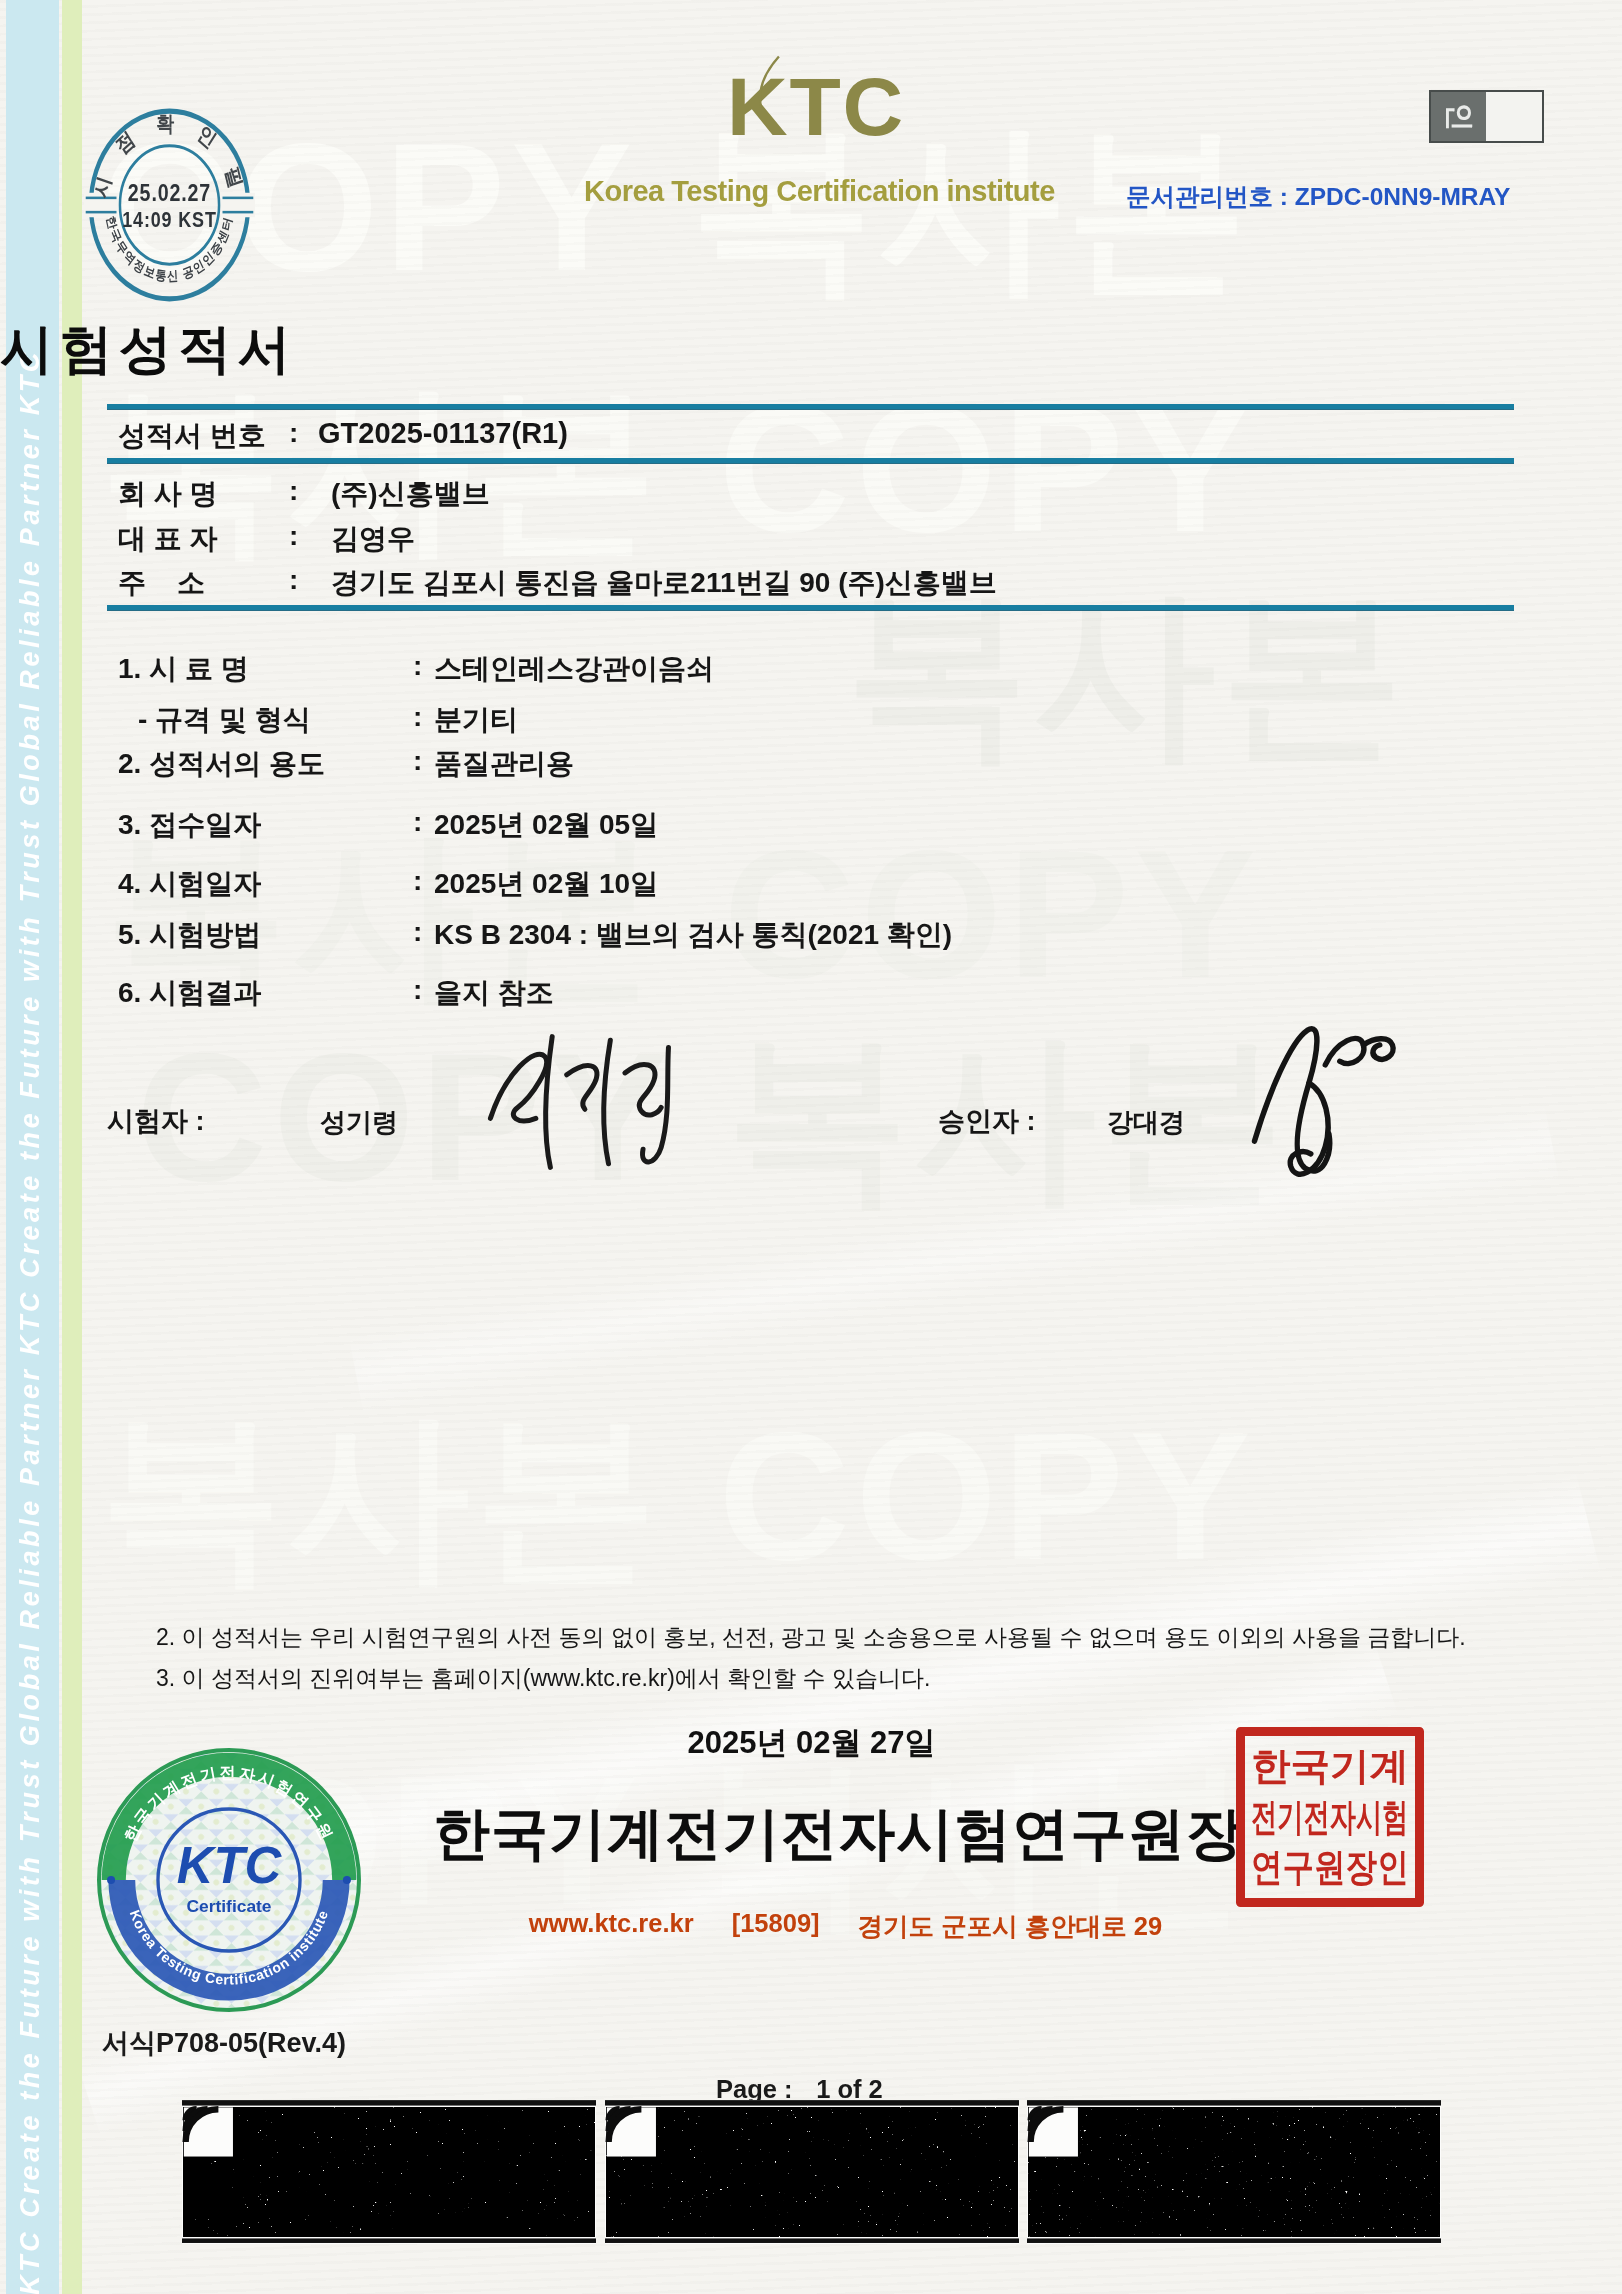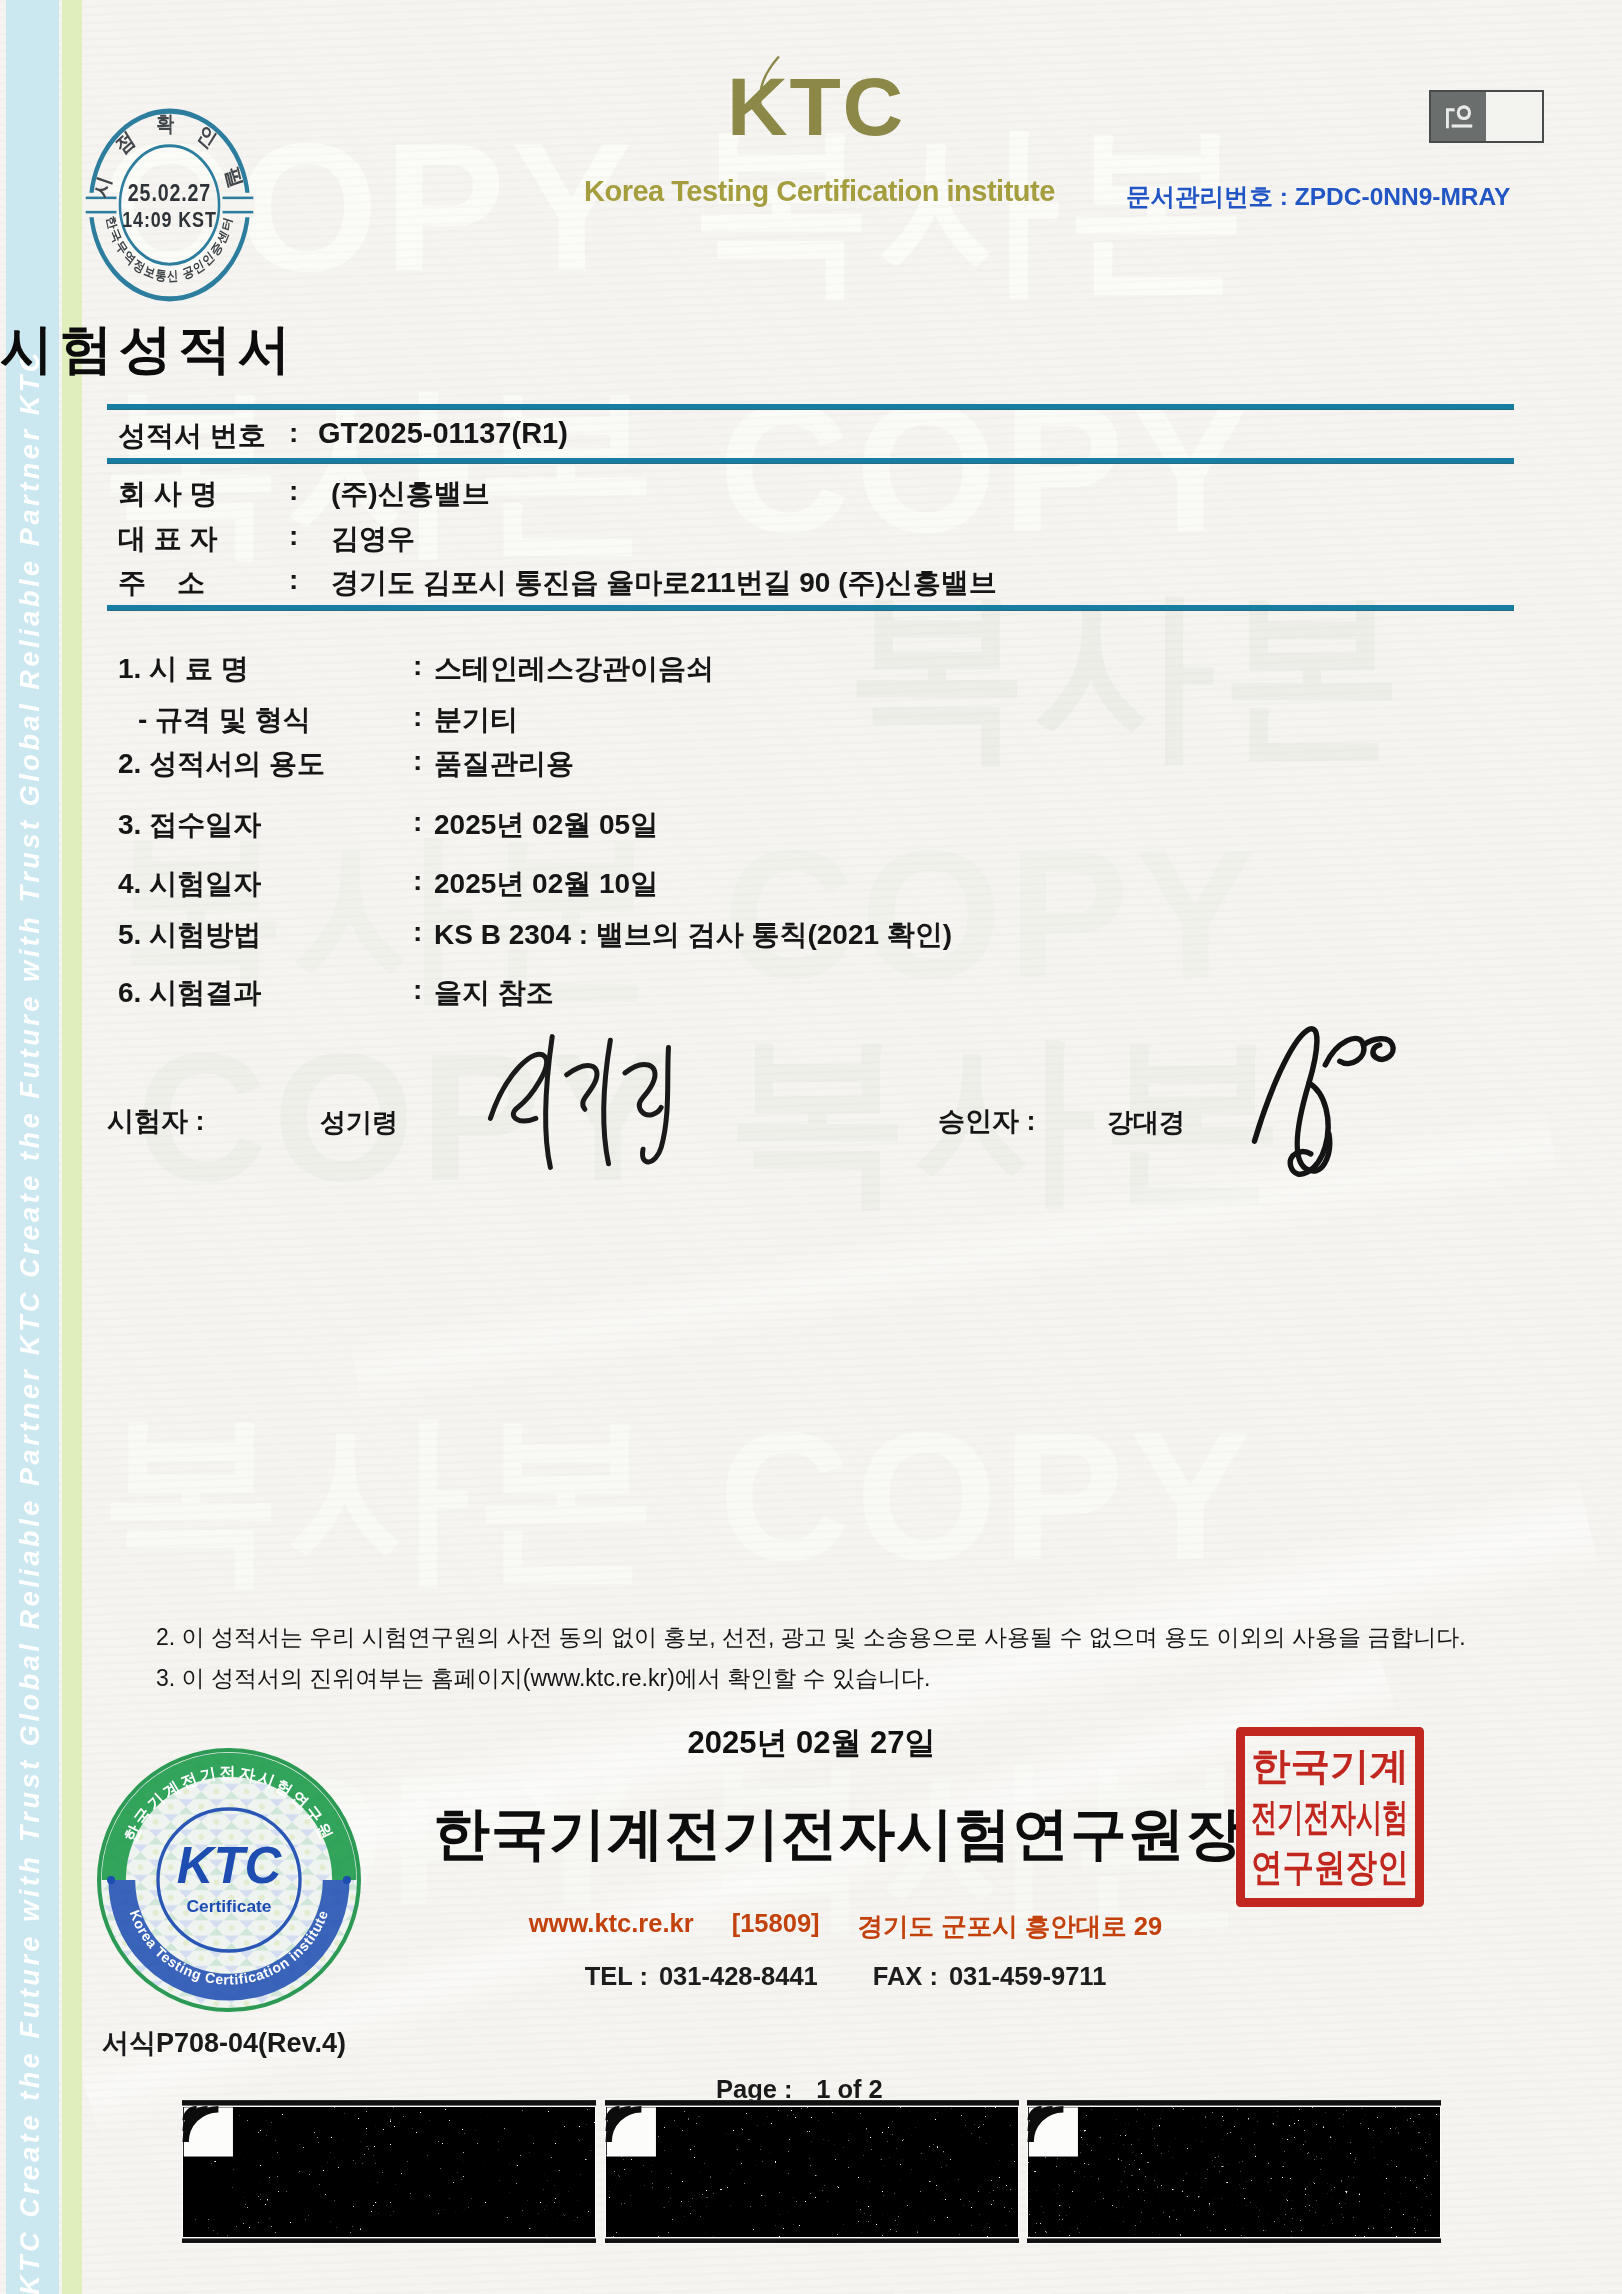--- a/index.html
+++ b/index.html
@@ -287,31 +287,21 @@
     <div class="rs-line rs1">한국기계</div>
     <div class="rs-line rs2">전기전자시험</div>
     <div class="rs-line rs3">연구원장인</div>
   </div>
 
   <div class="abs addr-line">
     <span>www.ktc.re.kr</span>
     <span>[15809]</span>
     <span>경기도 군포시 흥안대로 29</span>
   </div>
-  <div class="abs telfax">
-    <span class="tf-group">
-      <span>TEL :</span>
-      <span>031-428-8441</span>
-    </span>
-    <span class="tf-group">
-      <span>FAX :</span>
-      <span>031-459-9711</span>
-    </span>
-  </div>
-  <div class="abs form-no">서식P708-04(Rev.4)</div>
+  <div class="abs form-no">서식P708-05(Rev.4)</div>
   <div class="abs page-ind">
     <span>Page :</span>
     <span>1 of 2</span>
   </div>
 
   <div class="barcode bc1">
     <svg width="414" height="144" viewBox="0 0 455 158">
       <defs>
         <filter id="bcf1" x="0" y="0" width="100%" height="100%">
           <feTurbulence type="fractalNoise" baseFrequency="0.42" numOctaves="3" seed="11"></feTurbulence>

